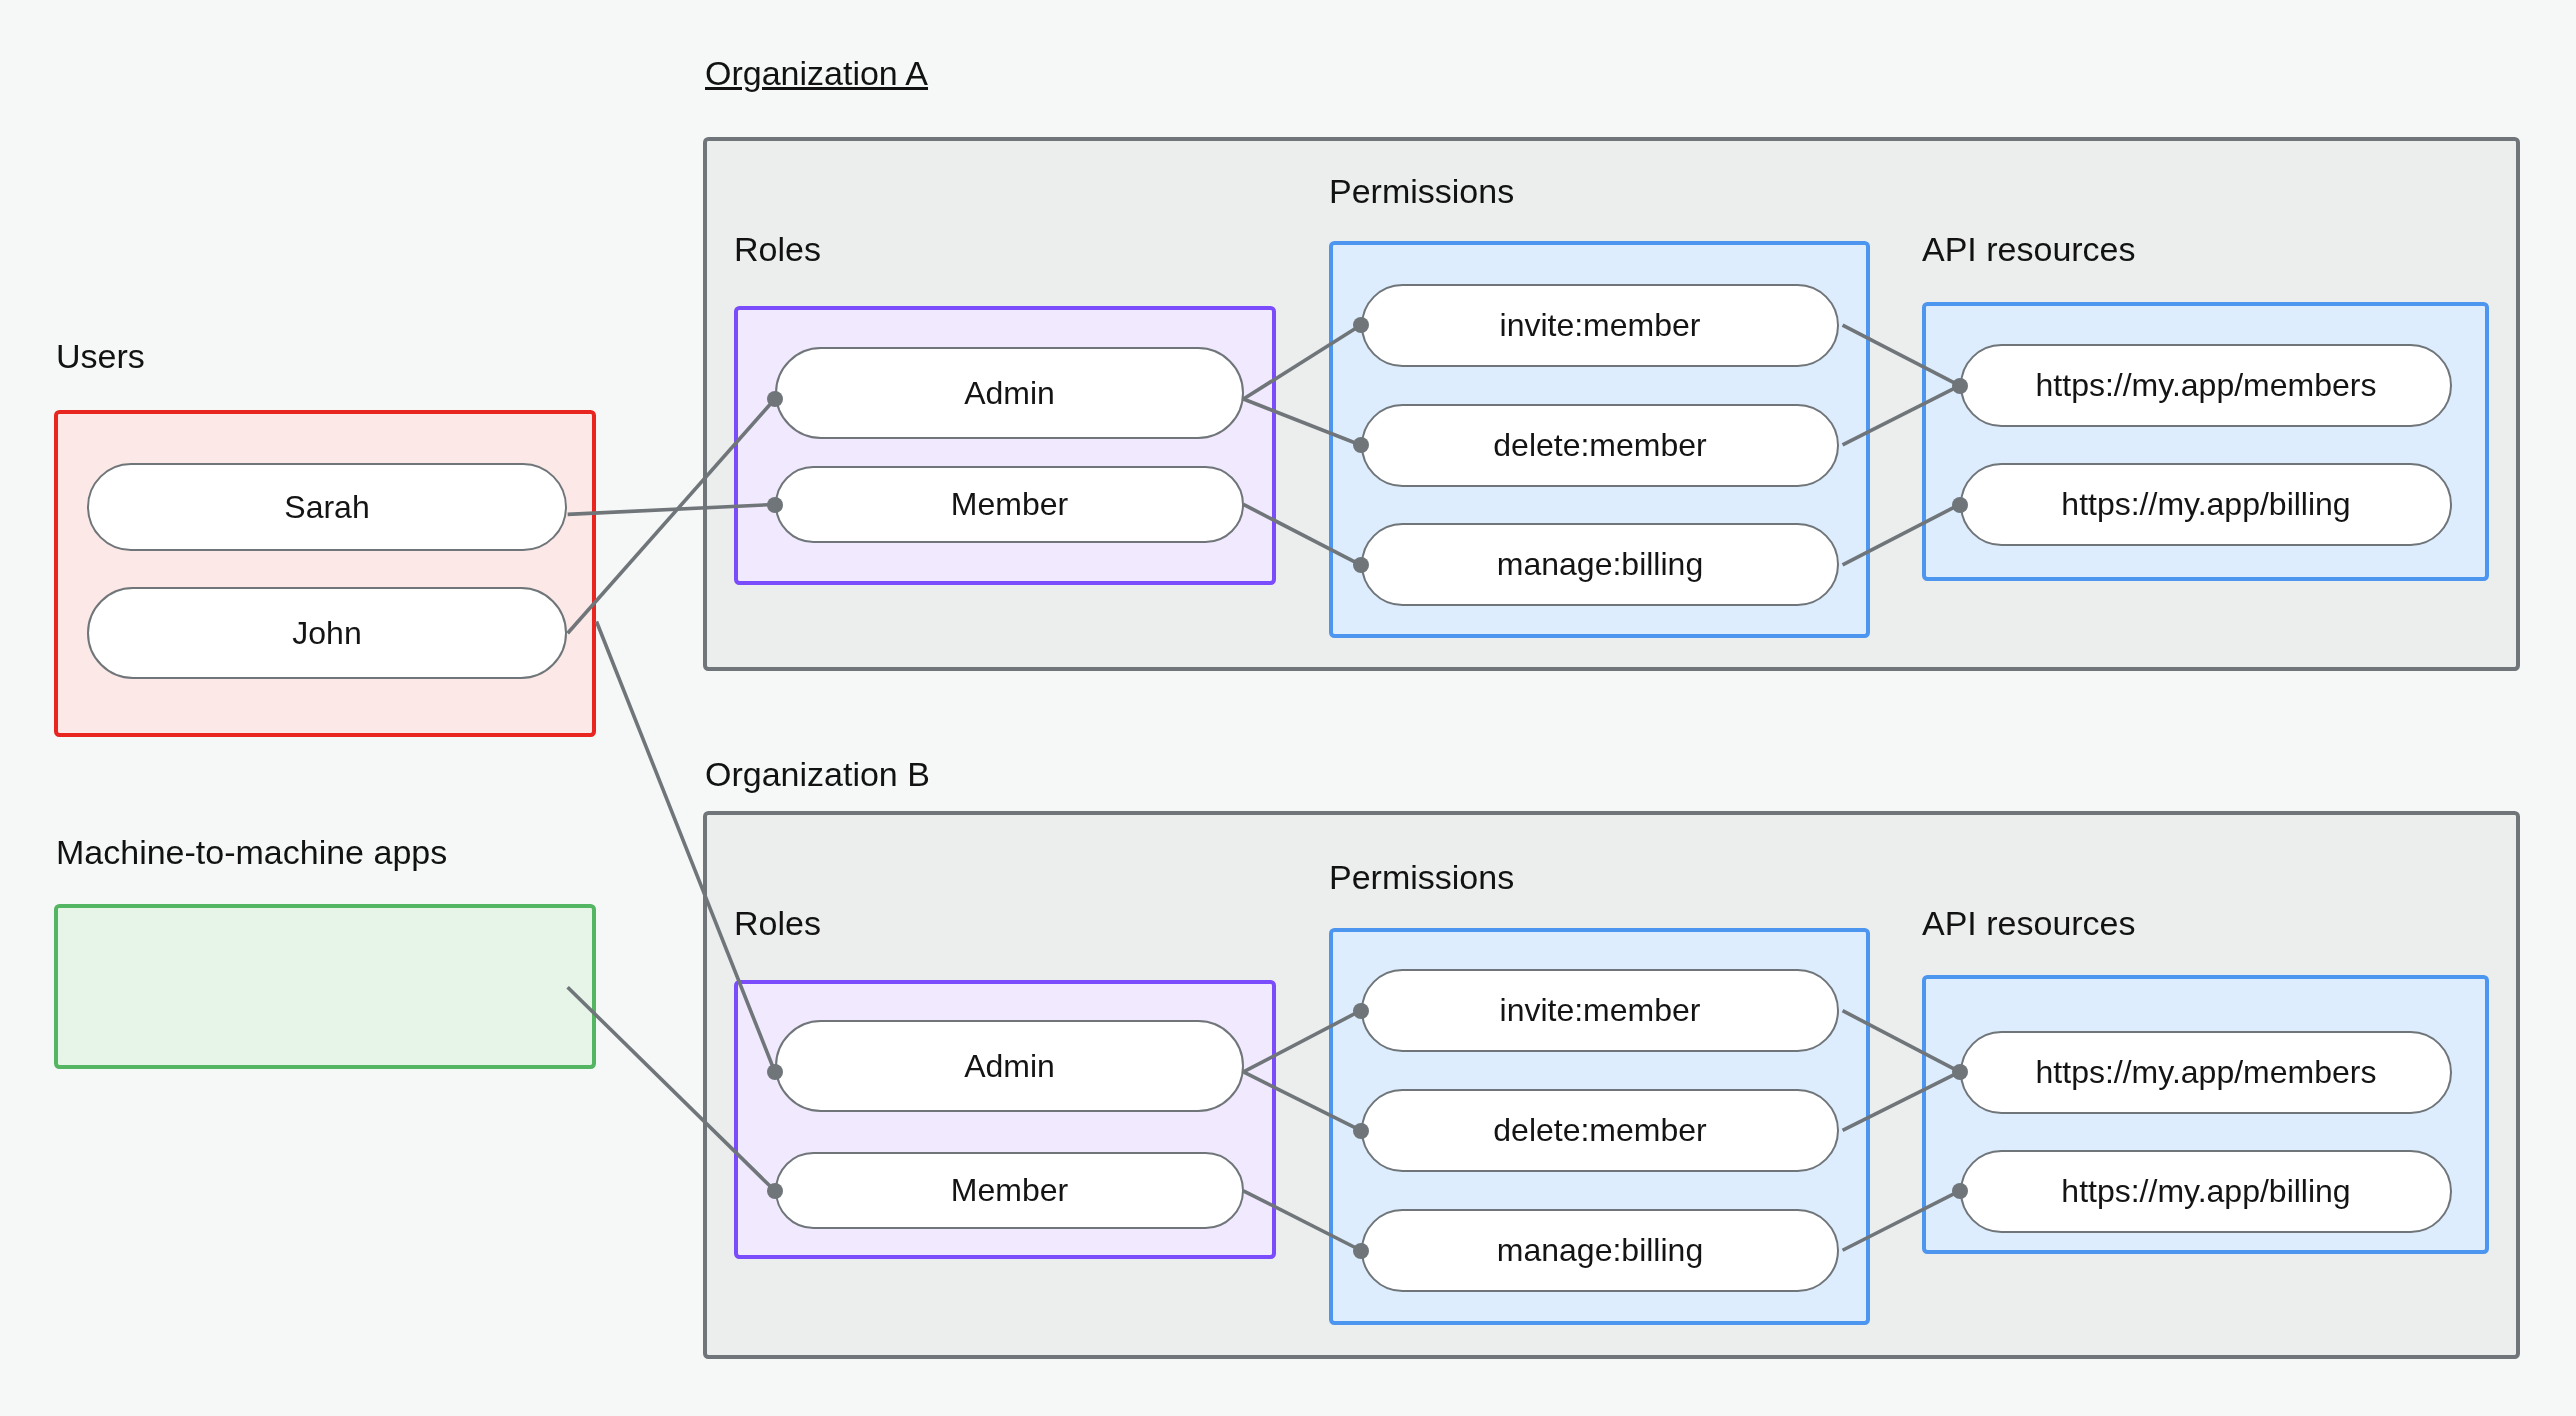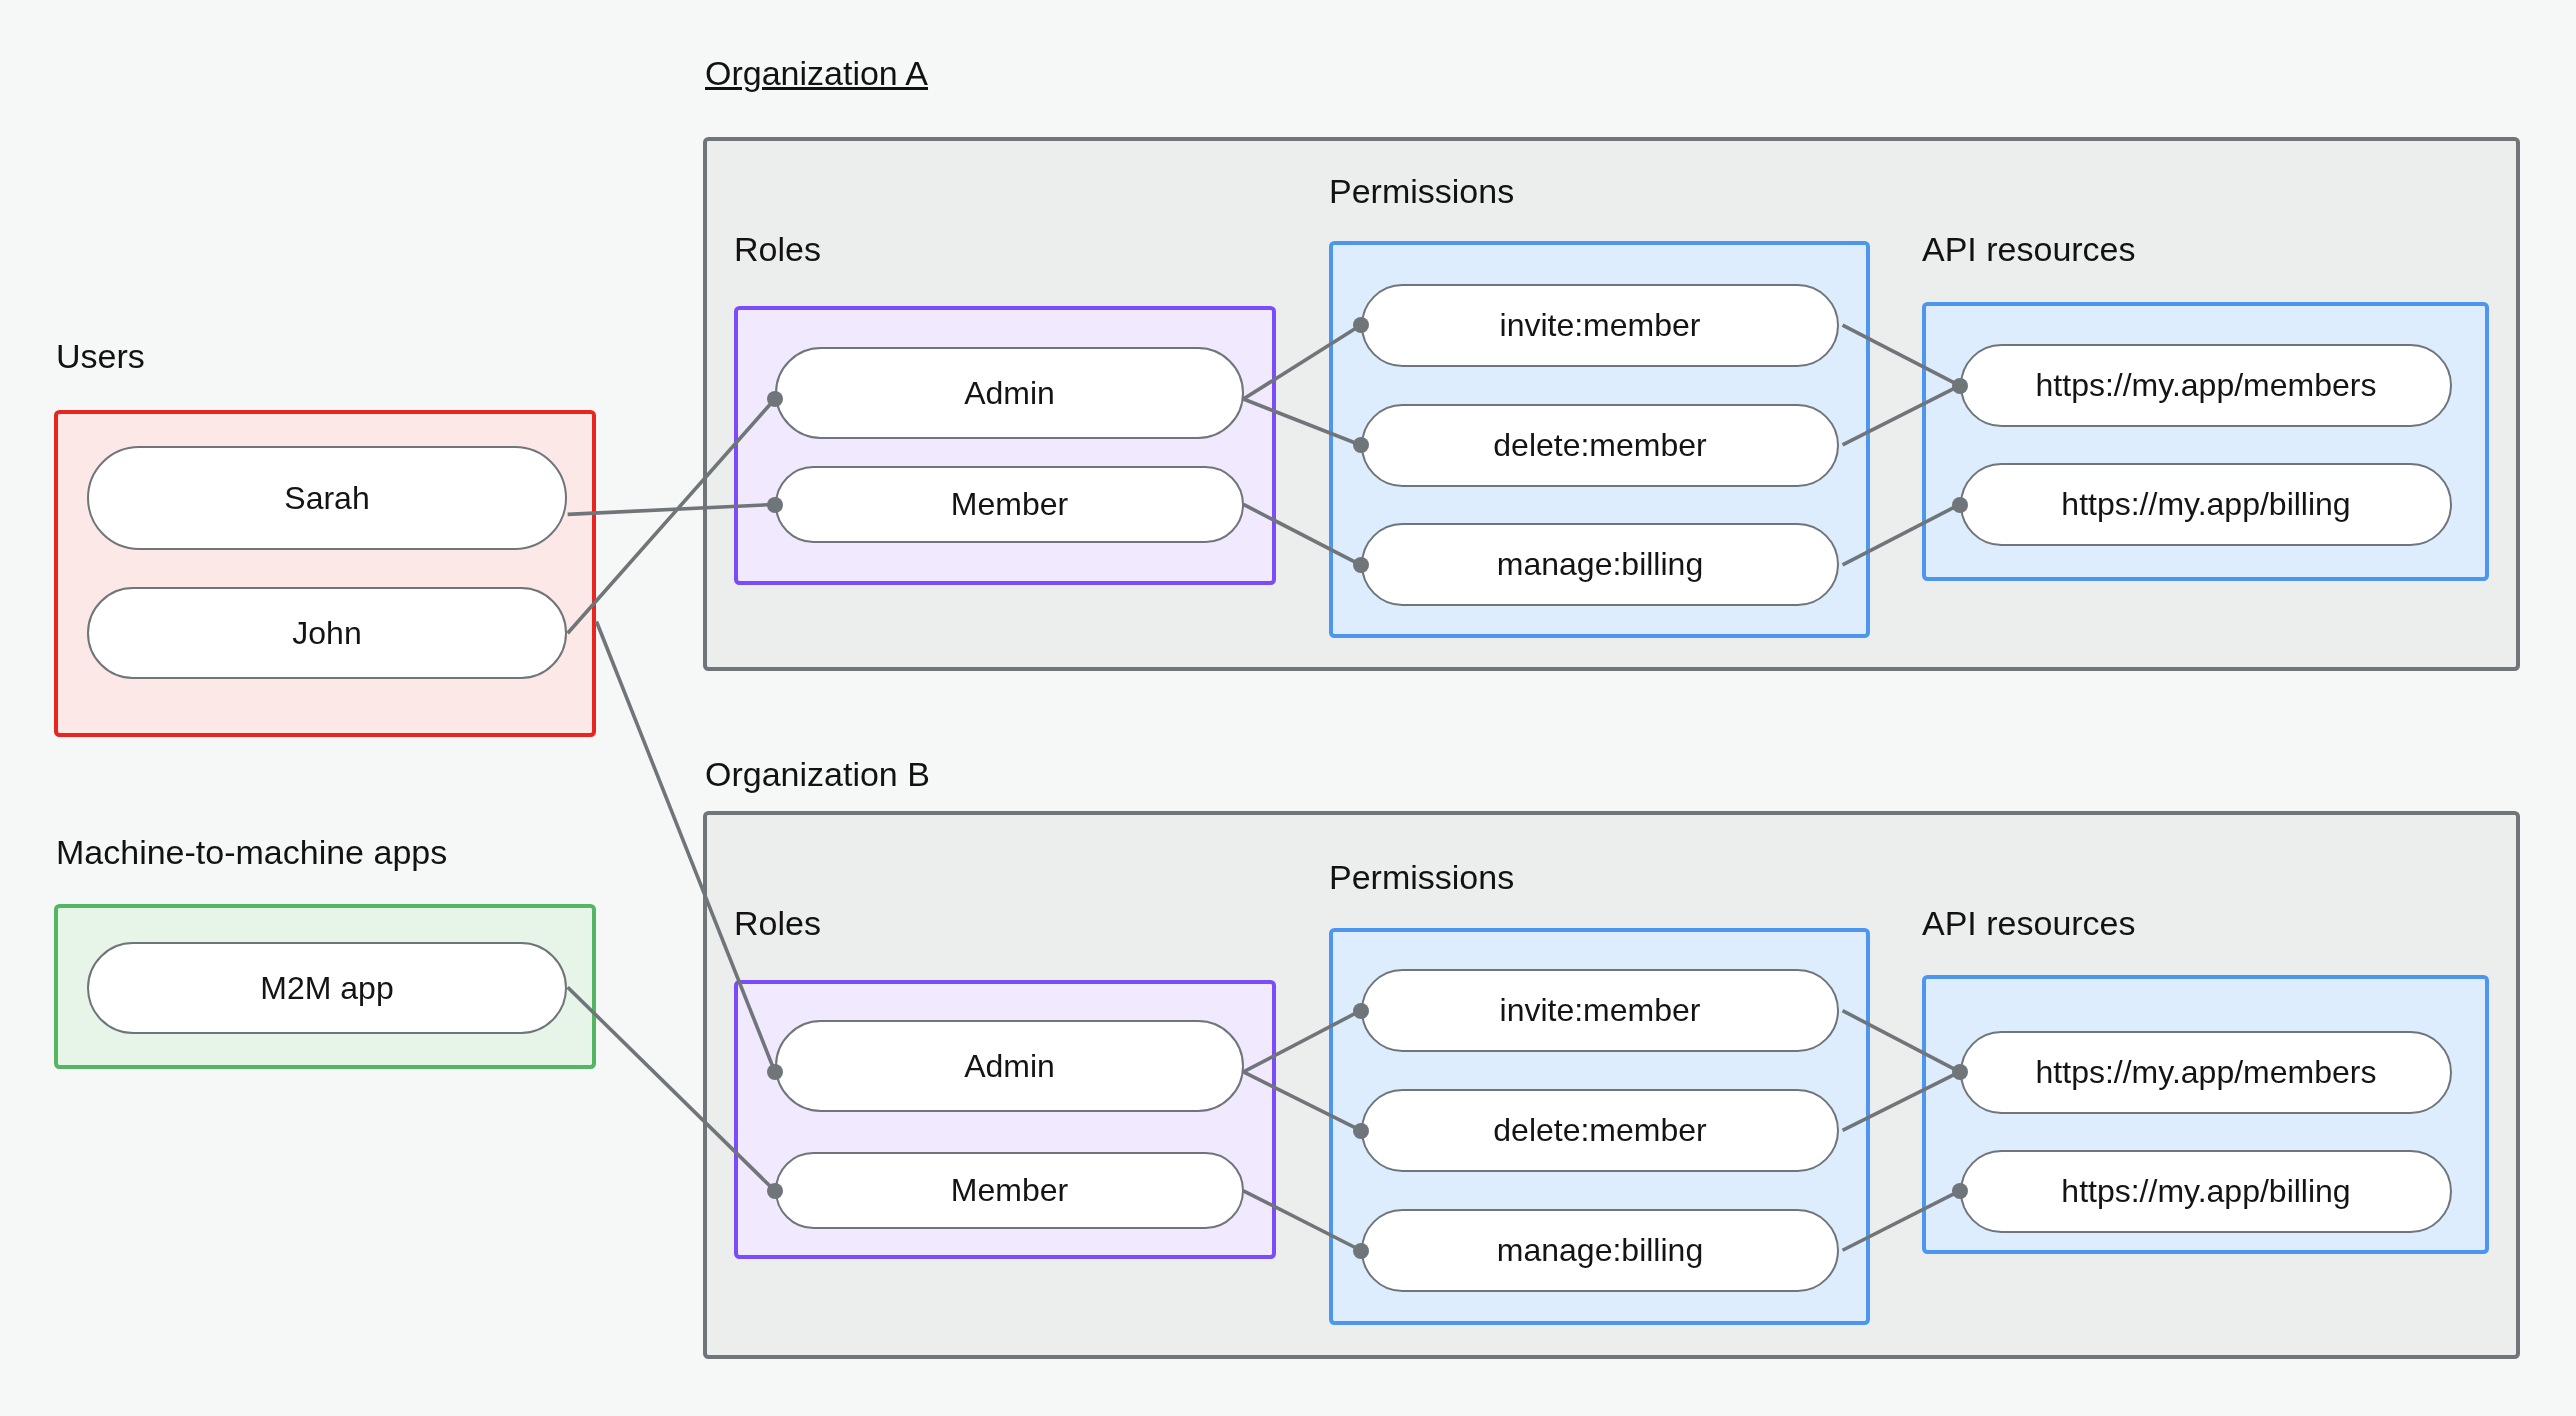--- a/index.html
+++ b/index.html
@@ -119,26 +119,25 @@
       <path d="M 2045 1122 L 2175 1190"></path>
 
       <path d="M 2045 1255 L 2175 1190"></path>
 
       <path d="M 2045 1388 L 2175 1322"></path>
     </g>
   </svg>
 
   <div class="grp-label" style="left:56px; top:339px;text-align:right;">Users</div>
   <div class="box users-box" style="left:54px; top:410px; width:542px; height:327px;"></div>
-  <div class="pill" style="left:87px; top:446px; width:480px; height:104px;">Sarah</div>
+  <div class="pill" style="left:87px; top:463px; width:480px; height:88px;">Sarah</div>
   <div class="pill" style="left:87px; top:587px; width:480px; height:92px;">John</div>
 
   <div class="grp-label" style="left:56px; top:835px;">Machine-to-machine apps</div>
   <div class="box m2m-box" style="left:54px; top:904px; width:542px; height:165px;"></div>
-  <div class="pill" style="left:87px; top:942px; width:480px; height:92px;">M2M app</div>
 
   <div class="grp-label" style="left:705px; top:56px;text-decoration:underline;">Organization A</div>
   <div class="box org-box" style="left:703px; top:137px; width:1817px; height:534px;"></div>
 
   <div class="grp-label" style="left:734px; top:232px;">Roles</div>
   <div class="box roles-box" style="left:734px; top:306px; width:542px; height:279px;"></div>
   <div class="pill" style="left:775px; top:347px; width:469px; height:92px;">Admin</div>
   <div class="pill" style="left:775px; top:466px; width:469px; height:77px;">Member</div>
 
   <div class="grp-label" style="left:1329px; top:174px;">Permissions</div>

